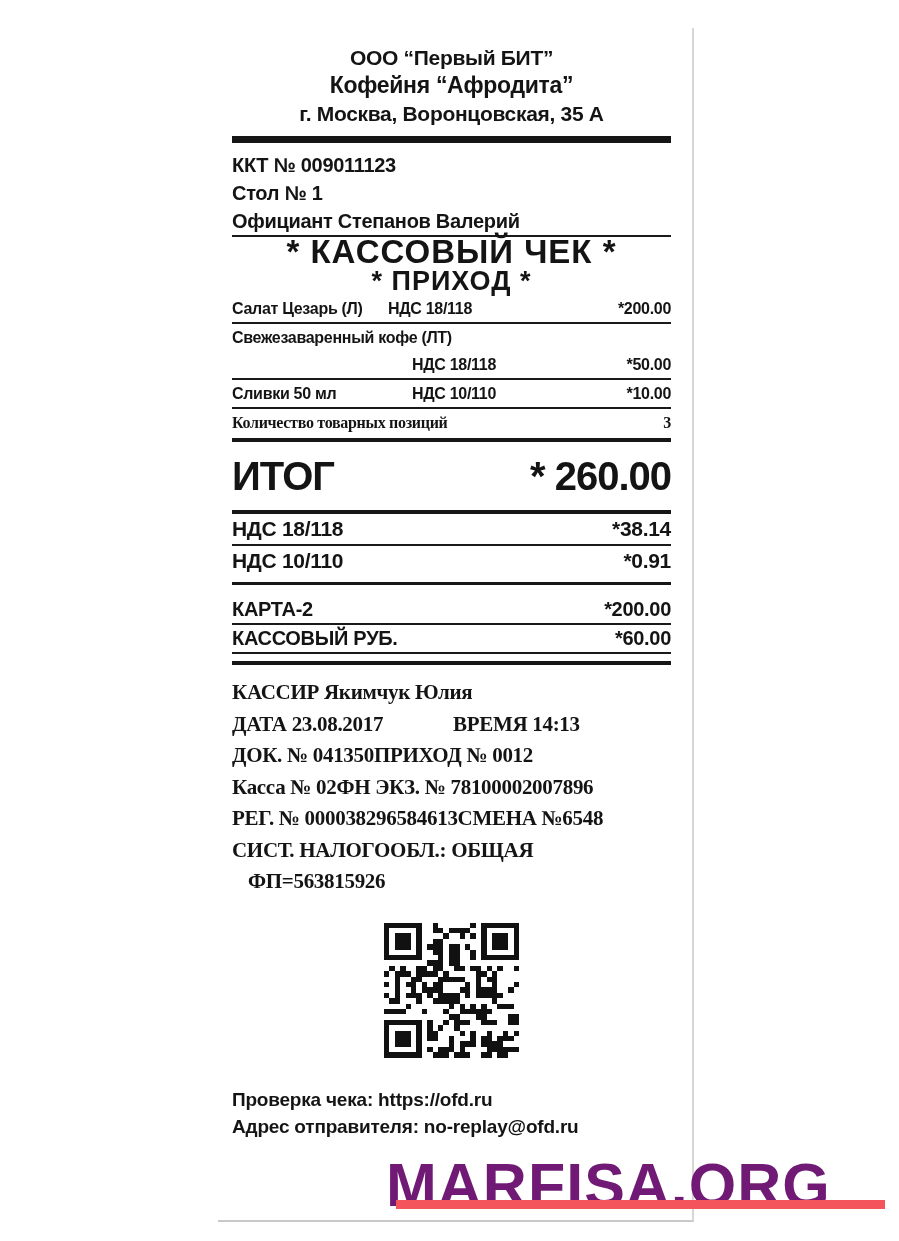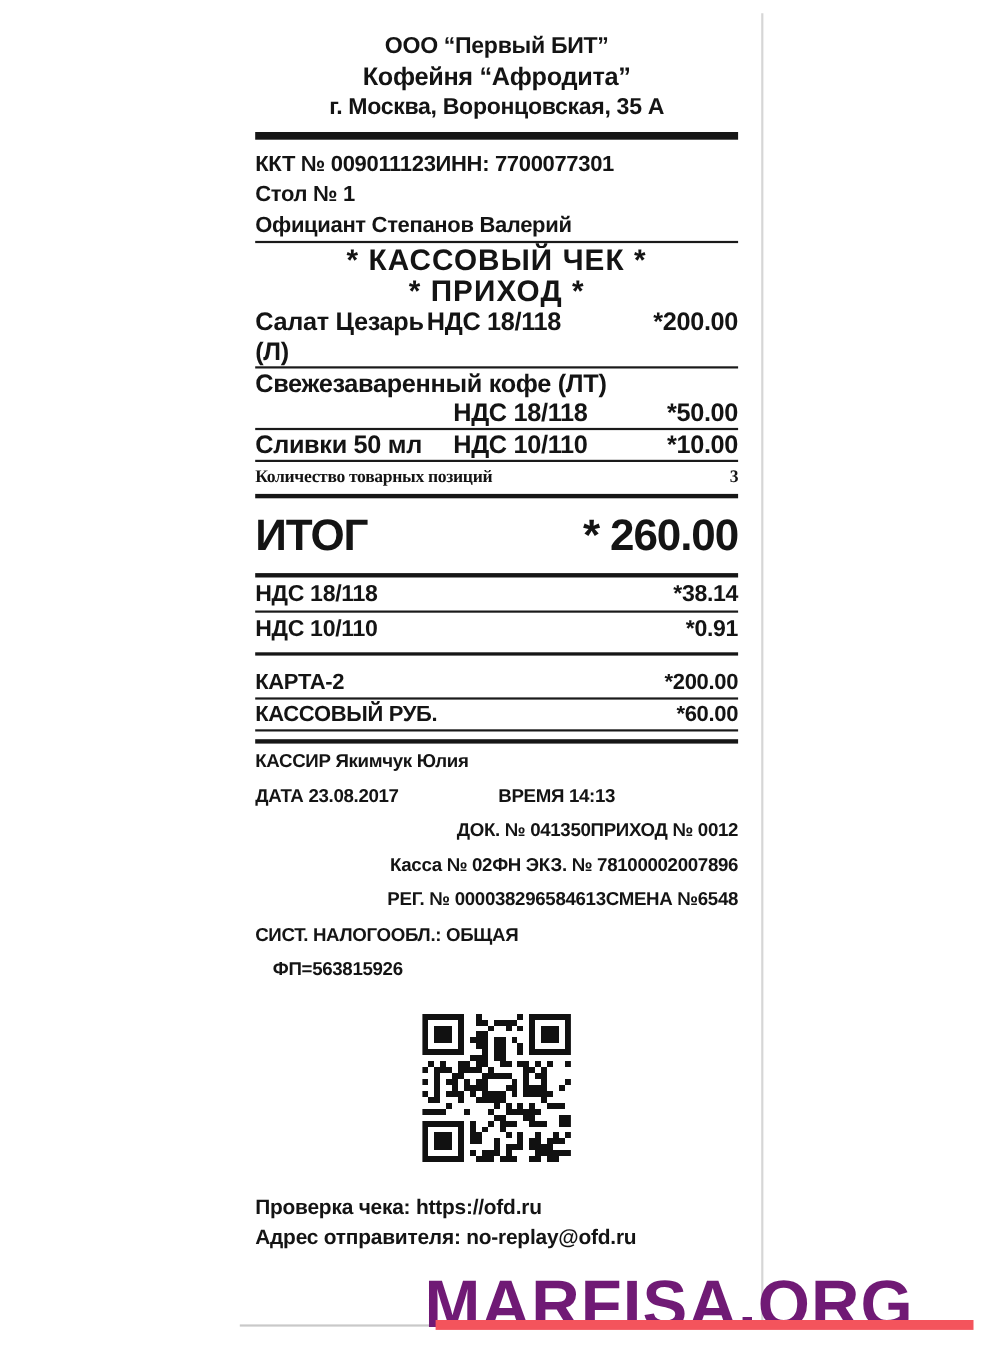--- a/index.html
+++ b/index.html
@@ -1,20 +1,20 @@
 <!DOCTYPE html>
 <html><head>
 <meta charset="utf-8">
 <style>
   * { margin:0; padding:0; box-sizing:border-box; }
   html,body { width:899px; height:1241px; background:#ffffff; overflow:hidden; }
   body { font-family:"Liberation Sans", sans-serif; color:#141414; position:relative; }
 
   .receipt {
-    position:absolute; left:218px; top:12px; width:476px; height:1194px;
+    position:absolute; left:218px; top:28px; width:476px; height:1194px;
     background:#ffffff;
     border-right:2px solid #d6d6d6;
     border-bottom:2px solid #c9c9c9;
     padding:16px 21px 0 14px;
     font-weight:700; letter-spacing:-0.3px;
   }
 
   .center { text-align:center; }
   .hdr1 { font-size:21px; line-height:27px; }
   .hdr2 { font-size:23px; line-height:29px; }
@@ -22,41 +22,41 @@
 
   .hr-x { border:0; border-top:7px solid #161616; margin-top:8px; }
   .hr-t { border:0; border-top:2px solid #1a1a1a; }
   .hr-k { border:0; border-top:4px solid #161616; }
   .hr-m { border:0; border-top:3px solid #161616; }
 
   .row { display:flex; font-size:20px; line-height:28px; }
   .info { margin-top:8px; }
   .info .single { font-size:20px; line-height:28px; }
 
-  .title1 { font-size:27px; line-height:30px; letter-spacing:1px; }
+  .title1 { font-size:33px; line-height:30px; letter-spacing:1px; }
   .title2 { font-size:27px; line-height:28px; letter-spacing:1px; }
 
-  .item-row { display:grid; font-size:23px; line-height:27px; }
+  .item-row { display:grid; font-size:16px; line-height:27px; }
   .g1 { grid-template-columns:156px 1fr 100px; }
   .g2 { grid-template-columns:180px 1fr 100px; }
   .i-price { text-align:right; }
 
   .count-row { display:flex; justify-content:space-between; font-size:16px; line-height:27px;font-family:Liberation Serif, serif; }
 
   .total-row { display:flex; justify-content:space-between; align-items:center;
                font-size:40px; line-height:52px; margin-top:8px; letter-spacing:-1px; }
 
   .vat-head { font-size:21px; line-height:30px; padding-left:36px; margin-top:10px; }
   .vat-row, .pay-row { display:flex; justify-content:space-between; font-size:21px; line-height:30px; }
   .pay-row { font-size:20px; line-height:27px; }
   .pay-block { margin-top:11px; }
 
-  .fiscal { font-size:17px; line-height:31.5px; }
+  .fiscal { margin-top:12px; font-size:21px; line-height:31.5px;font-family:Liberation Serif, serif; }
   .f-split { display:grid; grid-template-columns:221px 1fr; }
-  .f-between { display:flex; justify-content:flex-end; }
+  .f-between { display:flex; justify-content:flex-start; }
   .f-fd { display:grid; grid-template-columns:205px 1fr; padding-left:16px; }
 
   .qr-wrap { margin-top:22px; display:flex; justify-content:center; }
   .footer { margin-top:26px; font-size:19px; line-height:27px; letter-spacing:-0.2px; }
 
   .watermark {
     position:absolute; left:386px; top:1126px; z-index:6;
     font-size:61px; font-weight:700; letter-spacing:1px; line-height:70px;
     white-space:nowrap;
   }
@@ -69,21 +69,20 @@
 
   <div class="center hdr1">ООО “Первый БИТ”</div>
   <div class="center hdr2">Кофейня “Афродита”</div>
   <div class="center hdr3">г. Москва, Воронцовская, 35 А</div>
 
   <hr class="hr-x">
 
   <div class="info">
     <div class="row">
       <span>ККТ № 009011123</span>
-      <span>ИНН: 7700077301</span>
     </div>
     <div class="single">Стол № 1</div>
     <div class="single">Официант Степанов Валерий</div>
   </div>
 
   <hr class="hr-t">
 
   <div class="center title1">* КАССОВЫЙ ЧЕК *</div>
   <div class="center title2">* ПРИХОД *</div>
 

